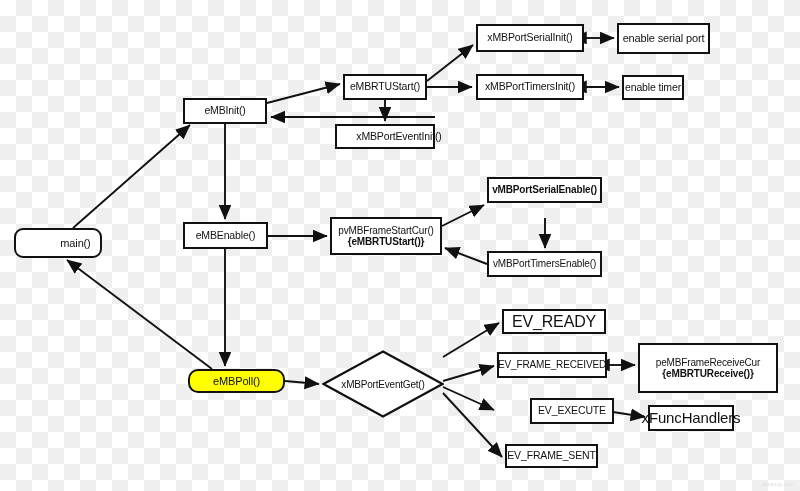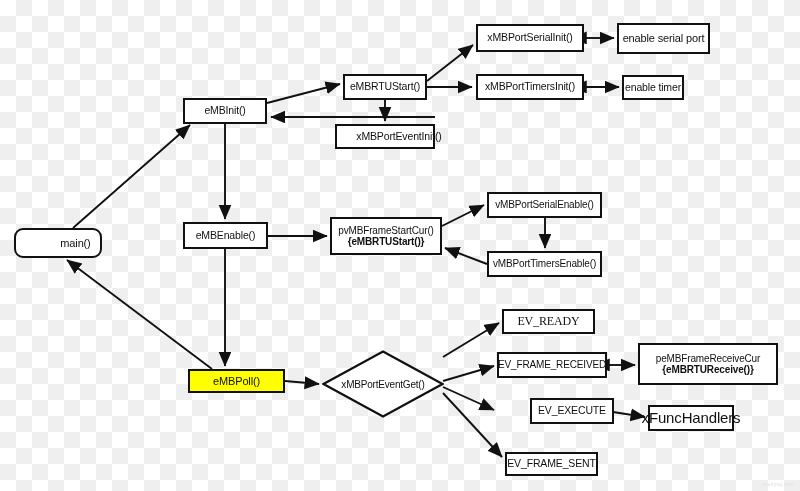--- a/index.html
+++ b/index.html
@@ -143,50 +143,50 @@
       <div class="node" style="left: 335px; top: 124px; width: 100px; height: 25px; font-size: 10.5px; background: rgb(255, 255, 255); padding-left: 28px;">
         <span class="l1">xMBPortEventInit()</span>
       </div>
       <div class="node" style="left: 183px; top: 222px; width: 85px; height: 27px; font-size: 10.5px; background: rgb(255, 255, 255);">
         <span class="l1">eMBEnable()</span>
       </div>
       <div class="node" style="left: 330px; top: 217px; width: 112px; height: 38px; font-size: 10px; background: rgb(255, 255, 255);">
         <span class="l1">pvMBFrameStartCur()</span>
         <span class="l2">{eMBRTUStart()}</span>
       </div>
-      <div class="node" style="left: 487px; top: 192px; width: 115px; height: 26px; font-size: 10px; background: rgb(255, 255, 255);">
+      <div class="node" style="left: 487px; top: 177px; width: 115px; height: 26px; font-size: 10px; background: rgb(255, 255, 255); font-weight: bold;">
         <span class="l1">vMBPortSerialEnable()</span>
       </div>
       <div class="node" style="left: 487px; top: 251px; width: 115px; height: 26px; font-size: 10px; background: rgb(255, 255, 255);">
         <span class="l1">vMBPortTimersEnable()</span>
       </div>
-      <div class="node highlight" style="left: 188px; top: 369px; width: 97px; height: 24px; font-size: 11px; background: rgb(255, 255, 0);">
+      <div class="node highlight" style="left: 188px; top: 369px; width: 97px; height: 24px; font-size: 11px; background: rgb(255, 255, 0); border-radius: 10px;">
         <span class="l1">eMBPoll()</span>
       </div>
       <div class="diamond-wrap" style="left: 322px; top: 350px; width: 122px; height: 68px;">
         <svg class="diamond-shape" viewBox="0 0 122 68" preserveAspectRatio="none">
           <polygon points="61,1.5 120.5,34 61,66.5 1.5,34" fill="#ffffff" stroke="#111111" stroke-width="2.2"></polygon>
         </svg>
         <div class="diamond-label" style="font-size: 10px;">xMBPortEventGet()</div>
       </div>
-      <div class="node" style="left: 502px; top: 309px; width: 93px; height: 25px; font-size: 12px; background: rgb(255, 255, 255); font-family: Liberation Serif, serif;">
+      <div class="node" style="left: 502px; top: 309px; width: 104px; height: 25px; font-size: 16px; background: rgb(255, 255, 255);">
         <span class="l1">EV_READY</span>
       </div>
       <div class="node" style="left: 497px; top: 352px; width: 110px; height: 26px; font-size: 10px; background: rgb(255, 255, 255);">
         <span class="l1">EV_FRAME_RECEIVED</span>
       </div>
-      <div class="node" style="left: 638px; top: 343px; width: 140px; height: 42px; font-size: 10px; background: rgb(255, 255, 255);">
+      <div class="node" style="left: 638px; top: 343px; width: 140px; height: 50px; font-size: 10px; background: rgb(255, 255, 255);">
         <span class="l1">peMBFrameReceiveCur</span>
         <span class="l2">{eMBRTUReceive()}</span>
       </div>
       <div class="node" style="left: 497px; top: 398px; width: 84px; height: 26px; font-size: 10.5px; background: rgb(255, 255, 255); margin-left: 33px;">
         <span class="l1">EV_EXECUTE</span>
       </div>
       <div class="node" style="left: 648px; top: 405px; width: 86px; height: 26px; font-size: 15px; background: rgb(255, 255, 255);">
         <span class="l1">xFuncHandlers</span>
       </div>
-      <div class="node" style="left: 505px; top: 444px; width: 93px; height: 24px; font-size: 10.5px; background: rgb(255, 255, 255); margin-top: 8px;">
+      <div class="node" style="left: 505px; top: 444px; width: 93px; height: 24px; font-size: 10.5px; background: rgb(255, 255, 255);">
         <span class="l1">EV_FRAME_SENT</span>
       </div>
     </div>
 
   <div class="watermark">seekpng.com</div>
 </div>
 
 </body></html>

